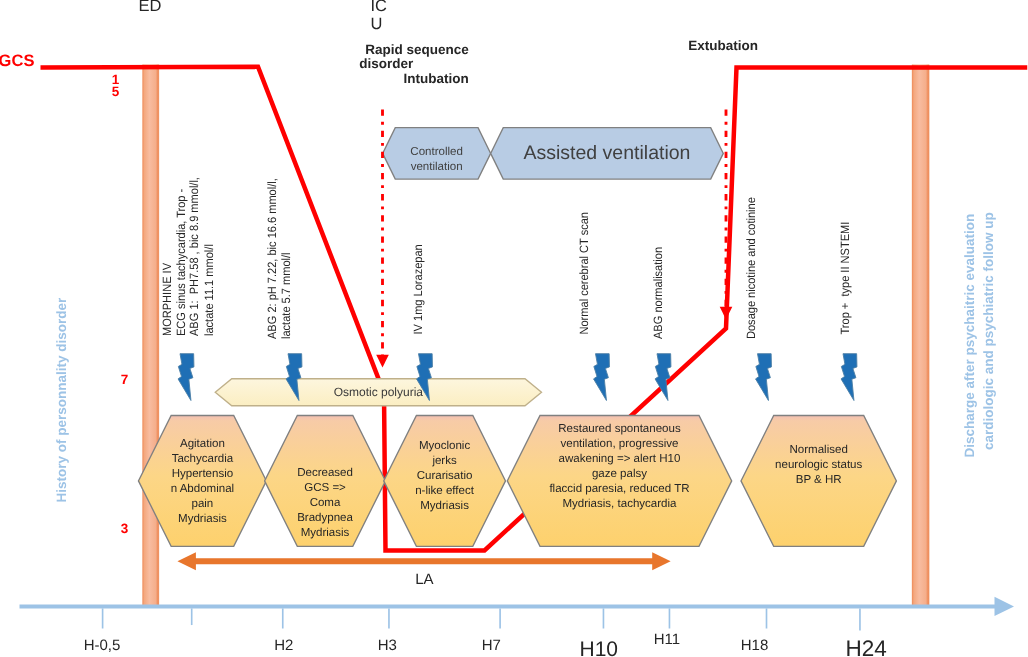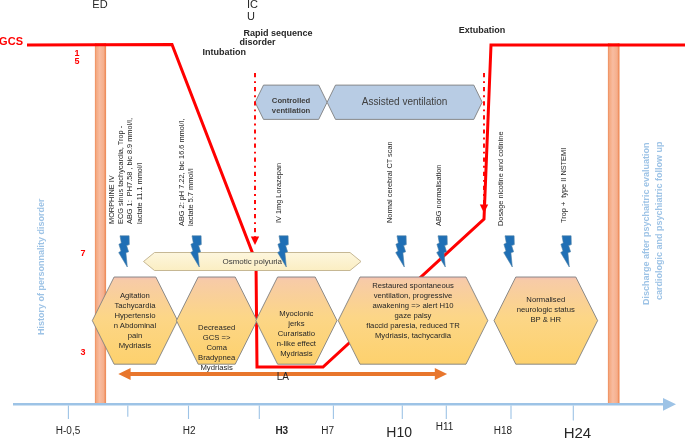--- a/index.html
+++ b/index.html
@@ -94,73 +94,73 @@
       </g>
   </svg>
 
   <div id="textlayer">
       <div class="hextext" style="left:98.3px;top:277px;width:73.3px;height:87.19999999999999px;display:flex;align-items:center;justify-content:center;font-size:7.7px;">Agitation
 Tachycardia
 Hypertensio
 n Abdominal
 pain
 Mydriasis</div>
-      <div class="hextext" style="left:182.4px;top:295px;width:68.6px;height:105px;display:flex;align-items:center;justify-content:center;font-size:7.7px;">Decreased
+      <div class="hextext" style="left:182.4px;top:282px;width:68.6px;height:105px;display:flex;align-items:center;justify-content:center;font-size:7.7px;">Decreased
 GCS =&gt;
 Coma
 Bradypnea
 Mydriasis</div>
-      <div class="hextext" style="left:261.8px;top:277px;width:69.19999999999999px;height:113px;display:flex;align-items:center;justify-content:center;font-size:7.7px;">Myoclonic
+      <div class="hextext" style="left:261.8px;top:260px;width:69.19999999999999px;height:113px;display:flex;align-items:center;justify-content:center;font-size:7.7px;">Myoclonic
 jerks
 Curarisatio
 n-like effect
 Mydriasis</div>
       <div class="hextext" style="left:344.2px;top:277px;width:137.60000000000002px;height:68px;display:flex;align-items:center;justify-content:center;font-size:7.7px;">Restaured spontaneous
 ventilation, progressive
 awakening =&gt; alert H10
 gaze palsy
 flaccid paresia, reduced TR
 Mydriasis, tachycardia</div>
       <div class="hextext" style="left:500px;top:277px;width:91.60000000000002px;height:65px;display:flex;align-items:center;justify-content:center;font-size:7.7px;">Normalised
 neurologic status
 BP &amp; HR</div>
       <div class="venttext" style="left:143.5px;top:252.5px;width:217.5px;height:18px;display:flex;align-items:center;justify-content:center;font-size:8px;color:#3a3a3a;">Osmotic polyuria</div>
-      <div class="venttext" style="left:255.1px;top:85.1px;width:72.00000000000003px;height:42px;display:flex;align-items:center;justify-content:center;font-size:7.7px;color:#404040;font-weight:bold;">Controlled
+      <div class="venttext" style="left:255.1px;top:85.1px;width:72.00000000000003px;height:42px;display:flex;align-items:center;justify-content:center;font-size:7.7px;color:#404040;">Controlled
 ventilation</div>
-      <div class="venttext" style="left:327.1px;top:85.1px;width:155.09999999999997px;height:34.30000000000001px;display:flex;align-items:center;justify-content:center;font-size:10px;color:#404040;">Assisted ventilation</div>
+      <div class="venttext" style="left:327.1px;top:85.1px;width:155.09999999999997px;height:34.30000000000001px;display:flex;align-items:center;justify-content:center;font-size:13px;color:#404040;">Assisted ventilation</div>
       <div class="lbl" style="left:38px;top:425.2px;width:60px;text-align:center;font-size:10px;">H-0,5</div>
       <div class="lbl" style="left:96.5px;top:425.2px;width:60px;text-align:center;font-size:10px;margin-top:17px;">H1</div>
       <div class="lbl" style="left:159.2px;top:425.2px;width:60px;text-align:center;font-size:10px;">H2</div>
-      <div class="lbl" style="left:228.2px;top:425.2px;width:60px;text-align:right;font-size:10px;font-weight:bold;">H3</div>
+      <div class="lbl" style="left:228.2px;top:425.2px;width:60px;text-align:center;font-size:10px;">H3</div>
       <div class="lbl" style="left:297.6px;top:425.2px;width:60px;text-align:center;font-size:10px;">H7</div>
       <div class="lbl" style="left:369.2px;top:425.2px;width:60px;text-align:center;font-size:14px;">H10</div>
       <div class="lbl" style="left:414.6px;top:421px;width:60px;text-align:center;font-size:10px;">H11</div>
       <div class="lbl" style="left:473px;top:425.2px;width:60px;text-align:center;font-size:10px;">H18</div>
       <div class="lbl" style="left:547.4px;top:425.2px;width:60px;text-align:center;font-size:15px;">H24</div>
       <div class="lbl" style="left:70px;top:-2.5px;width:60px;text-align:center;font-size:11px;">ED</div>
       <div class="lbl" style="left:207.5px;top:-2.5px;width:90px;text-align:center;font-size:11px;">IC</div>
       <div class="lbl" style="left:206px;top:9.5px;width:90px;text-align:center;font-size:11px;">U</div>
       <div class="lbl" style="left:-1px;top:35px;font-size:11px;color:#FF0000;font-weight:bold;letter-spacing:0.1px;">GCS</div>
       <div class="lbl" style="left:70px;top:48px;width:14px;text-align:center;font-size:9px;color:#FF0000;font-weight:bold;">1</div>
       <div class="lbl" style="left:70px;top:56px;width:14px;text-align:center;font-size:9px;color:#FF0000;font-weight:bold;">5</div>
       <div class="lbl" style="left:76px;top:248px;width:14px;text-align:center;font-size:9px;color:#FF0000;font-weight:bold;">7</div>
       <div class="lbl" style="left:76px;top:347px;width:14px;text-align:center;font-size:9px;color:#FF0000;font-weight:bold;">3</div>
       <div class="lbl" style="left:202.5px;top:27.5px;width:110px;text-align:right;font-size:9px;font-weight:bold;">Rapid sequence</div>
       <div class="lbl" style="left:202.5px;top:37.1px;width:110px;text-align:center;font-size:9px;font-weight:bold;">disorder</div>
-      <div class="lbl" style="left:202.5px;top:46.7px;width:110px;text-align:left;font-size:9px;font-weight:bold;">Intubation</div>
+      <div class="lbl" style="left:202.5px;top:46.7px;width:110px;text-align:right;font-size:9px;font-weight:bold;">Intubation</div>
       <div class="lbl" style="left:427px;top:24.5px;width:110px;text-align:center;font-size:9px;font-weight:bold;">Extubation</div>
       <div class="vlbl" style="left:36px;top:334.5px;font-size:9px;color:#9DC3E6;font-weight:bold;">History of personnality disorder</div>
       <div class="vlbl" style="left:641px;top:305px;font-size:9px;color:#9DC3E6;font-weight:bold;">Discharge after psychaitric evaluation</div>
       <div class="vlbl" style="left:653.5px;top:300px;font-size:9px;color:#9DC3E6;font-weight:bold;">cardiologic and psychiatric follow up</div>
       <div class="vlbl" style="left:107.2px;top:224px;font-size:8px;transform:rotate(-90deg) scaleX(0.92);">MORPHINE IV</div>
       <div class="vlbl" style="left:116.3px;top:224px;font-size:8px;transform:rotate(-90deg) scaleX(0.92);">ECG sinus tachycardia, Trop -</div>
       <div class="vlbl" style="left:125.4px;top:224px;font-size:8px;transform:rotate(-90deg) scaleX(0.92);">ABG 1:  PH7.58 , bic 8.9 mmol/l,</div>
       <div class="vlbl" style="left:134.5px;top:224px;font-size:8px;transform:rotate(-90deg) scaleX(0.92);">lactate 11.1 mmol/l</div>
       <div class="vlbl" style="left:176.8px;top:226.3px;font-size:8px;transform:rotate(-90deg) scaleX(0.92);">ABG 2: pH 7.22, bic 16.6 mmol/l,</div>
       <div class="vlbl" style="left:185.9px;top:226.3px;font-size:8px;transform:rotate(-90deg) scaleX(0.92);">lactate 5.7 mmol/l</div>
       <div class="vlbl" style="left:274.1px;top:222.6px;font-size:8px;transform:rotate(-90deg) scaleX(0.92);">IV 1mg Lorazepan</div>
       <div class="vlbl" style="left:384.8px;top:222.9px;font-size:8px;transform:rotate(-90deg) scaleX(0.92);">Normal cerebral CT scan</div>
       <div class="vlbl" style="left:433.7px;top:225.7px;font-size:8px;transform:rotate(-90deg) scaleX(0.92);">ABG normalisation</div>
       <div class="vlbl" style="left:496.4px;top:225.7px;font-size:8px;transform:rotate(-90deg) scaleX(0.92);">Dosage nicotine and cotinine</div>
       <div class="vlbl" style="left:558.5px;top:223.3px;font-size:8px;transform:rotate(-90deg) scaleX(0.92);">Trop +  type II NSTEMI</div>
-      <div class="lbl" style="left:252.9px;top:371px;width:60px;text-align:center;font-size:10px;">LA</div>
+      <div class="lbl" style="left:252.9px;top:381px;width:60px;text-align:center;font-size:10px;">LA</div>
     </div>
 </div>
 
 </body></html>

